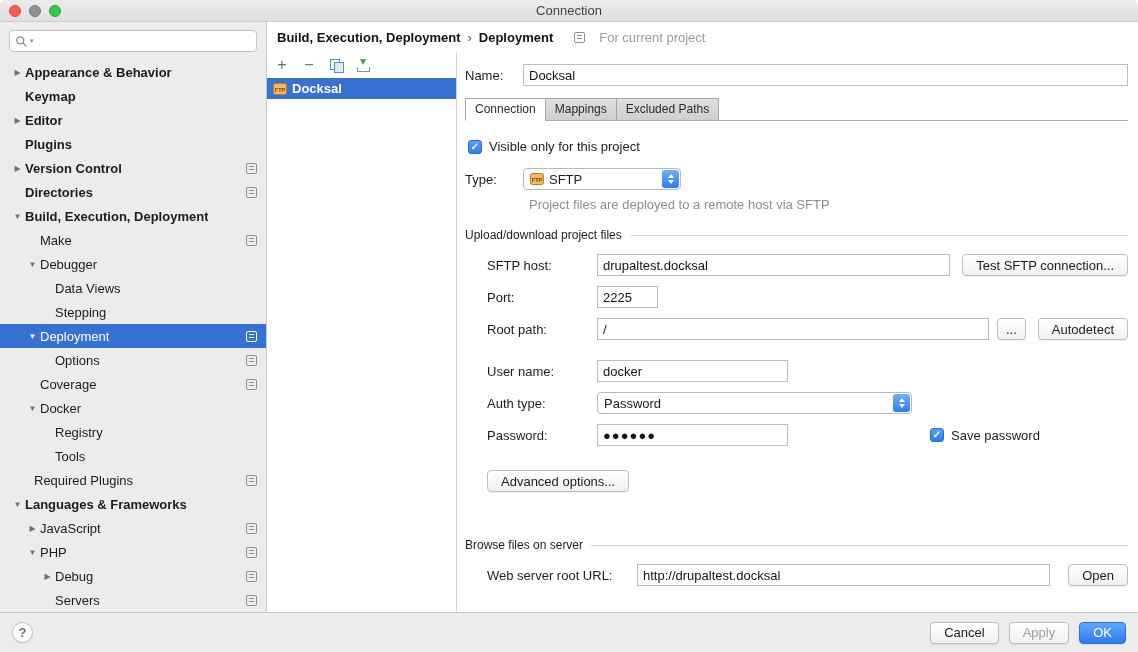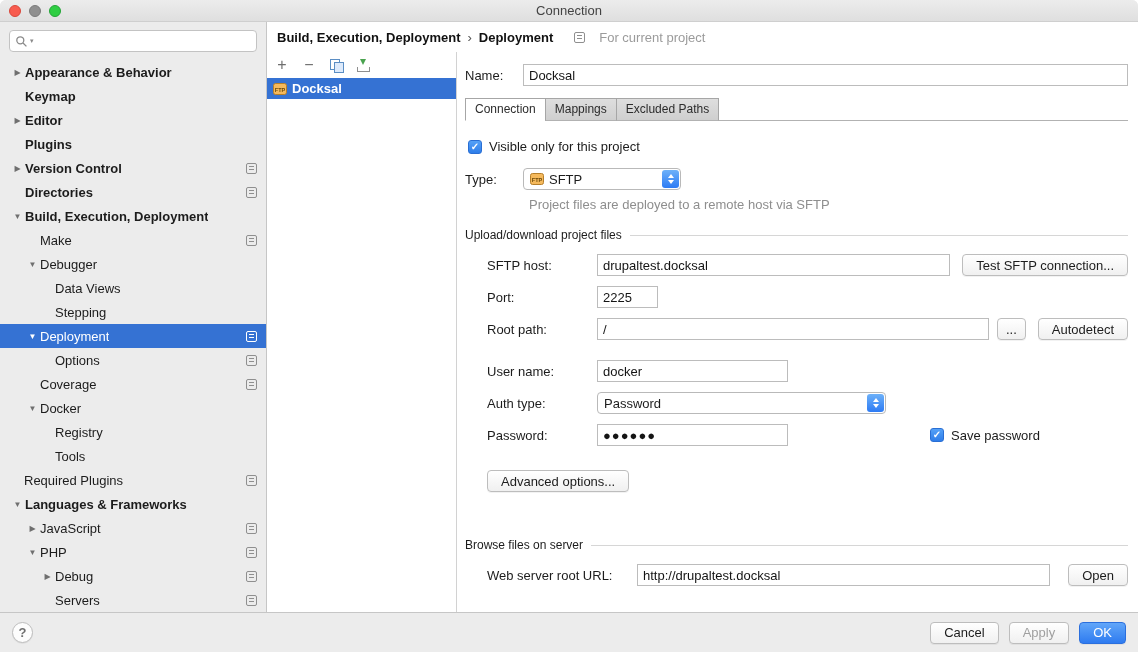--- a/index.html
+++ b/index.html
@@ -204,21 +204,21 @@
             <span class="tree-label">Docker</span>
           </div>
           <div class="tree-row" style="padding-left: 40px;">
             <span class="tree-arrow"></span>
             <span class="tree-label">Registry</span>
           </div>
           <div class="tree-row" style="padding-left: 40px;">
             <span class="tree-arrow"></span>
             <span class="tree-label">Tools</span>
           </div>
-          <div class="tree-row" style="padding-left: 9px;">
+          <div class="tree-row" style="padding-left: 19px;">
             <span class="tree-arrow"></span>
             <span class="tree-label">Required Plugins</span>
             <span class="proj-icon"></span>
           </div>
           <div class="tree-row bold" style="padding-left: 10px;">
             <span class="tree-arrow">▼</span>
             <span class="tree-label">Languages &amp; Frameworks</span>
           </div>
           <div class="tree-row" style="padding-left: 25px;">
             <span class="tree-arrow">▶</span>
@@ -339,21 +339,21 @@
               <span class="gap12"></span>
               <button class="btn">Autodetect</button>
             </div>
 
             <div class="frow row-user">
               <span class="flabel">User name:</span>
               <input class="text" style="width: 191px;" value="docker">
             </div>
             <div class="frow">
               <span class="flabel">Auth type:</span>
-              <div class="combo" style="width:289px">
+              <div class="combo" style="width:315px">
                 <span>Password</span>
                 <span class="combo-stepper">
                   <span class="chev-up"></span>
                   <span class="chev-down"></span>
                 </span>
               </div>
             </div>
             <div class="frow">
               <span class="flabel">Password:</span>
               <input class="text pwd" style="width: 191px;" value="●●●●●●">

